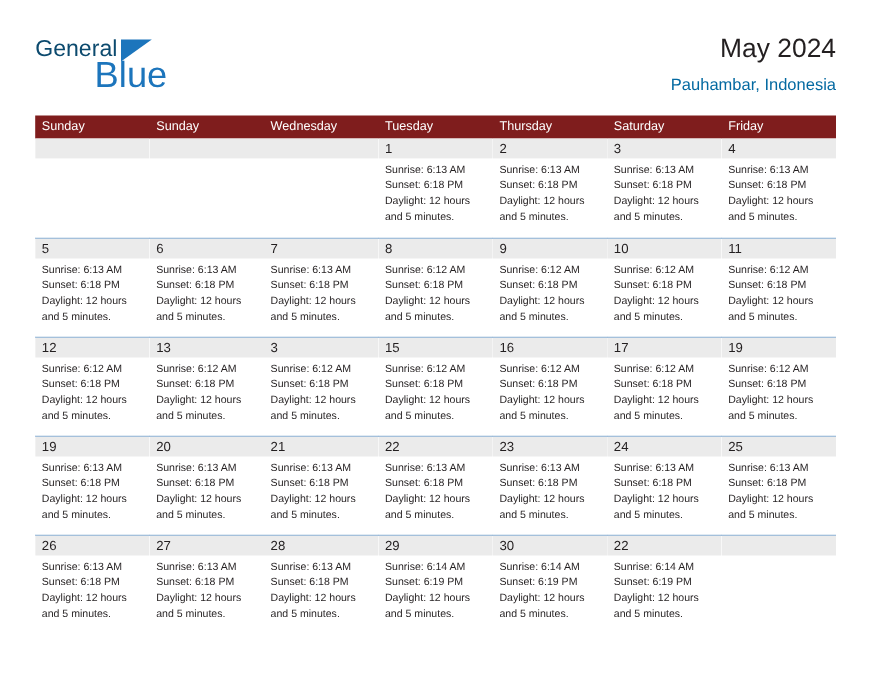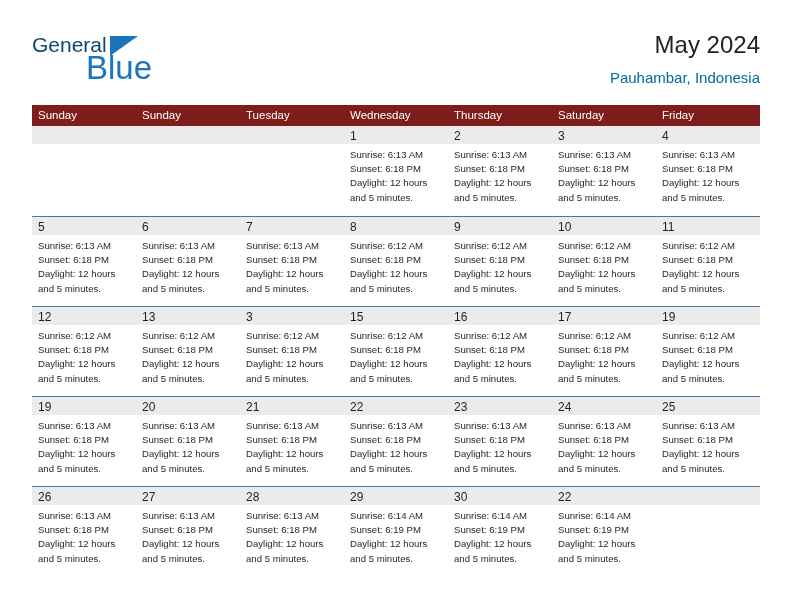--- a/index.html
+++ b/index.html
@@ -171,22 +171,22 @@
       <h1 class="cal-title">May 2024</h1>
       <p class="cal-subtitle">Pauhambar, Indonesia</p>
     </div>
 
   </div>
 
   <div class="calendar">
     <div class="weekdays">
         <div class="weekday">Sunday</div>
         <div class="weekday">Sunday</div>
+        <div class="weekday">Wednesday</div>
         <div class="weekday">Tuesday</div>
-        <div class="weekday">Wednesday</div>
         <div class="weekday">Thursday</div>
         <div class="weekday">Saturday</div>
         <div class="weekday">Friday</div>
       </div>
     <div class="weeks">
         <div class="week">
           <div class="day-cell empty">
             <div class="day-band"><span class="day-num"></span></div>
             <div class="day-body">
               <div class="day-line"></div>

